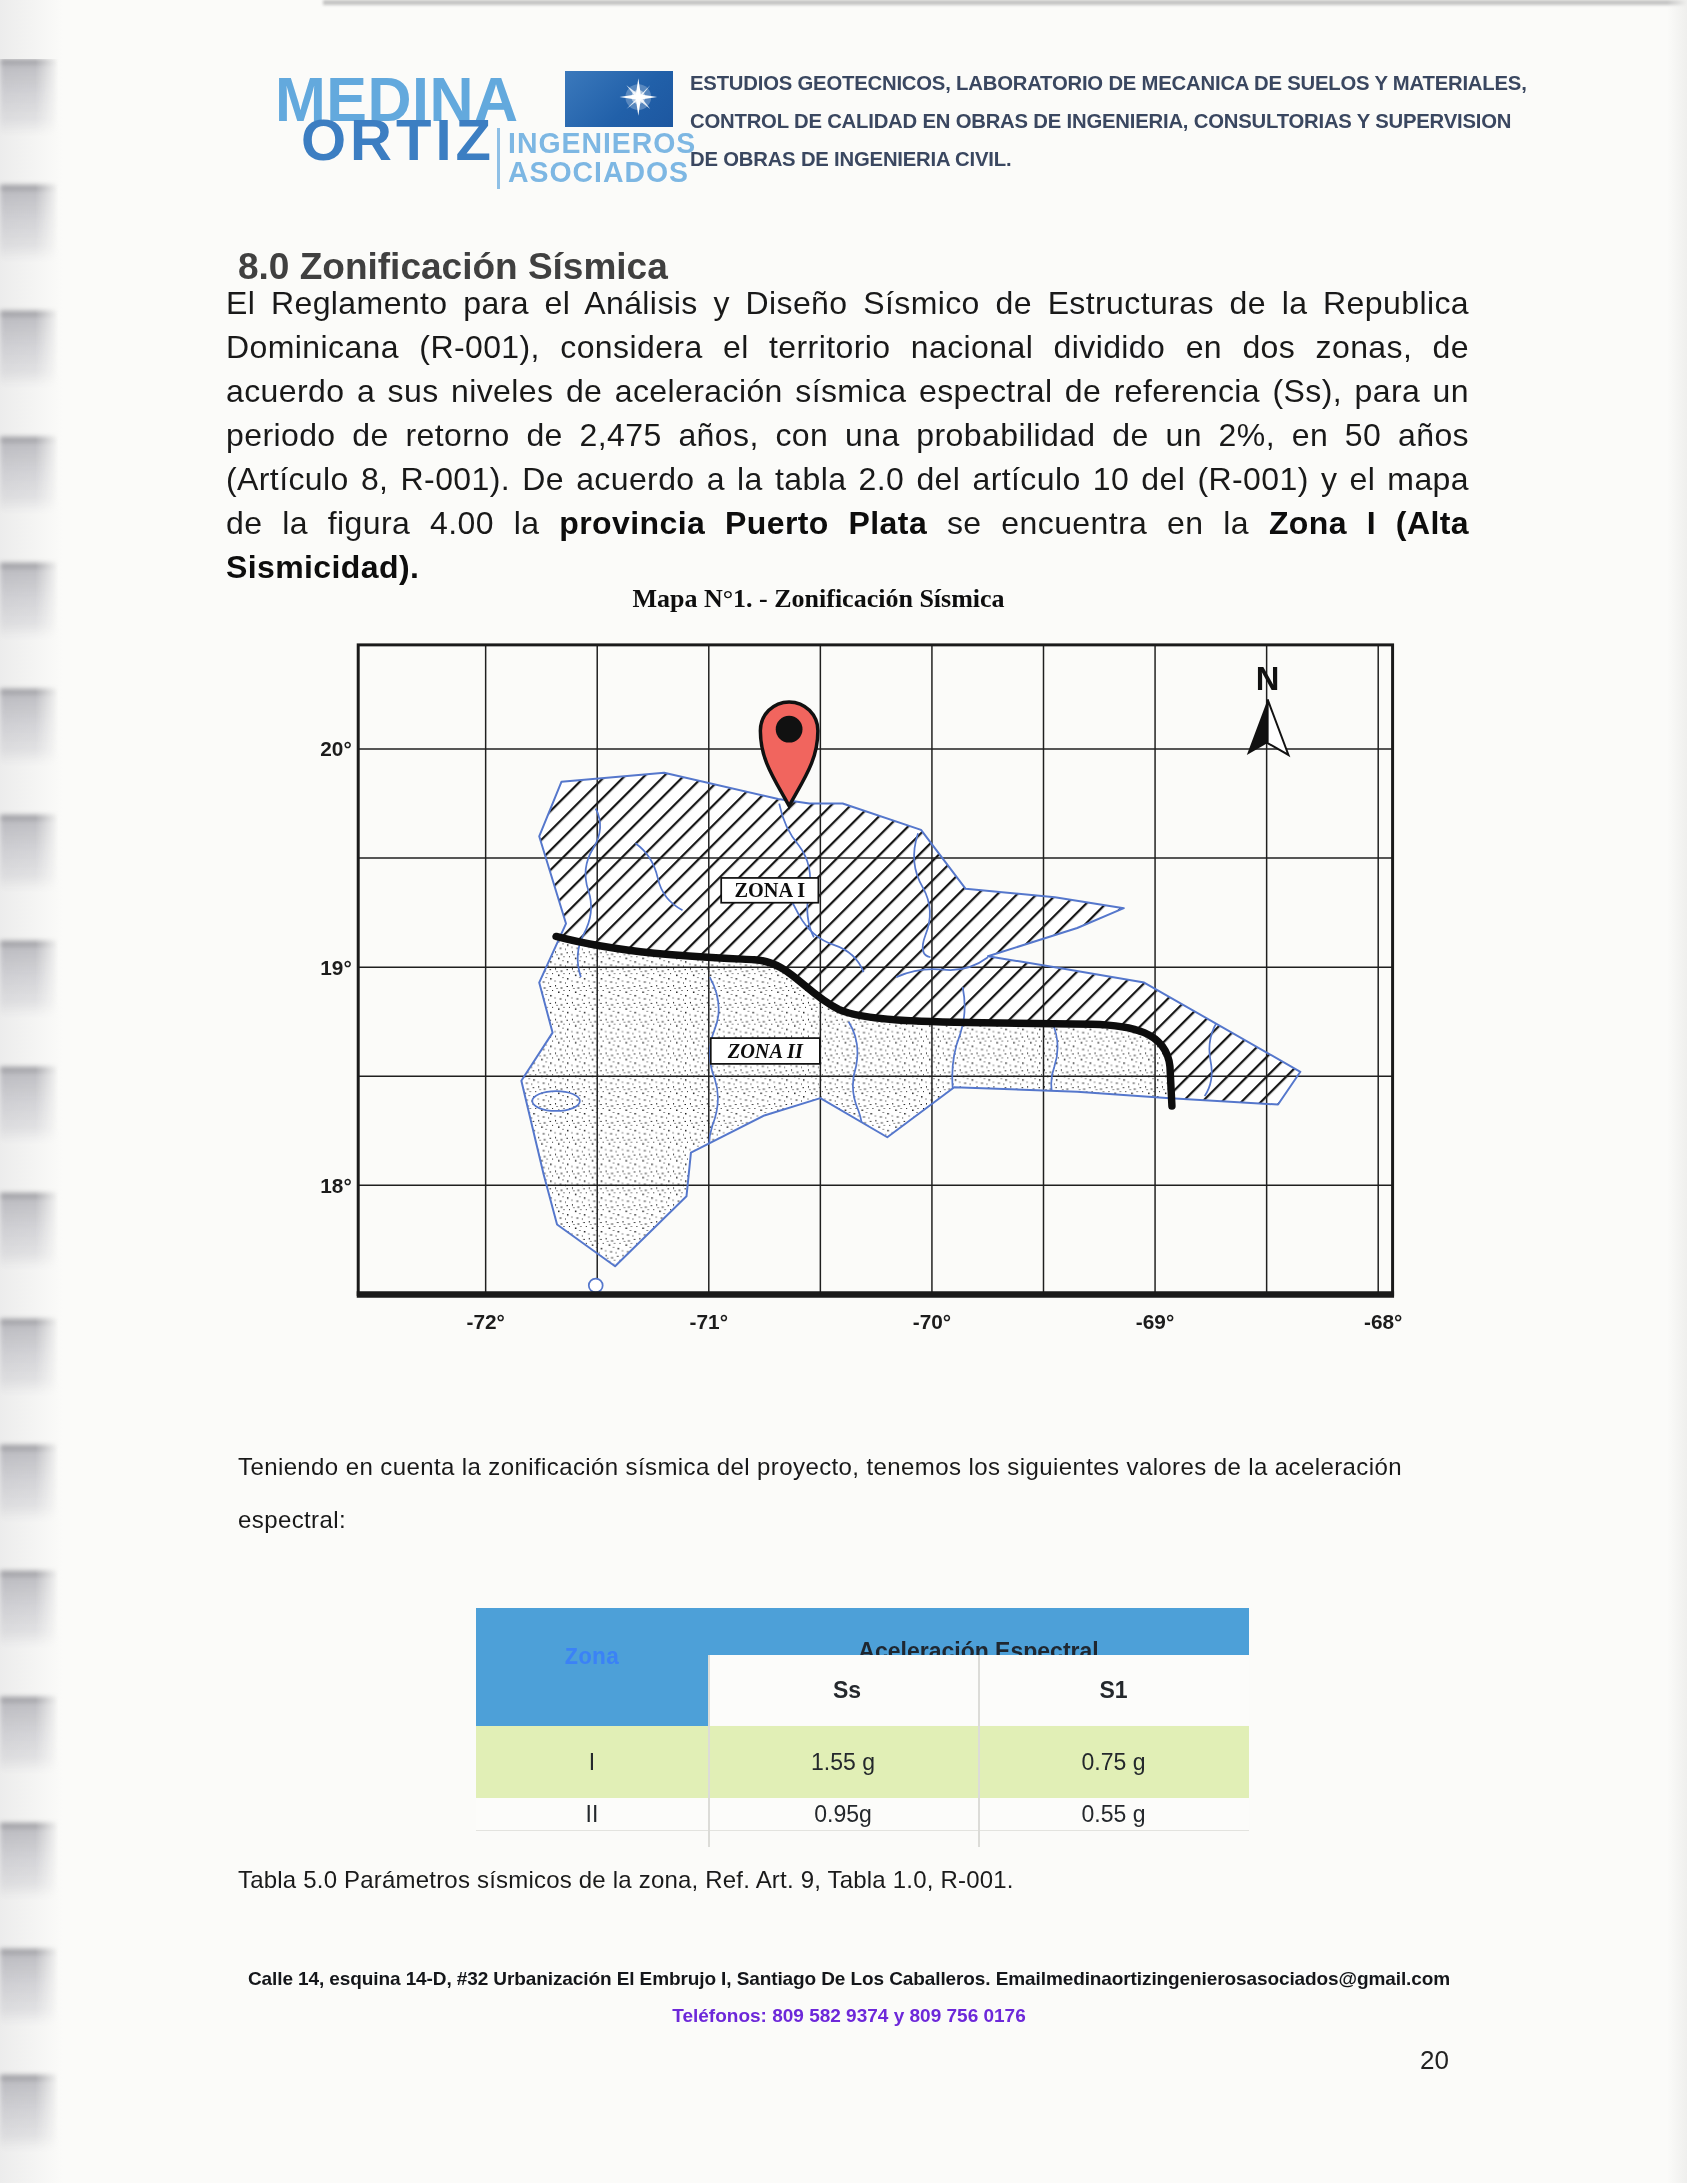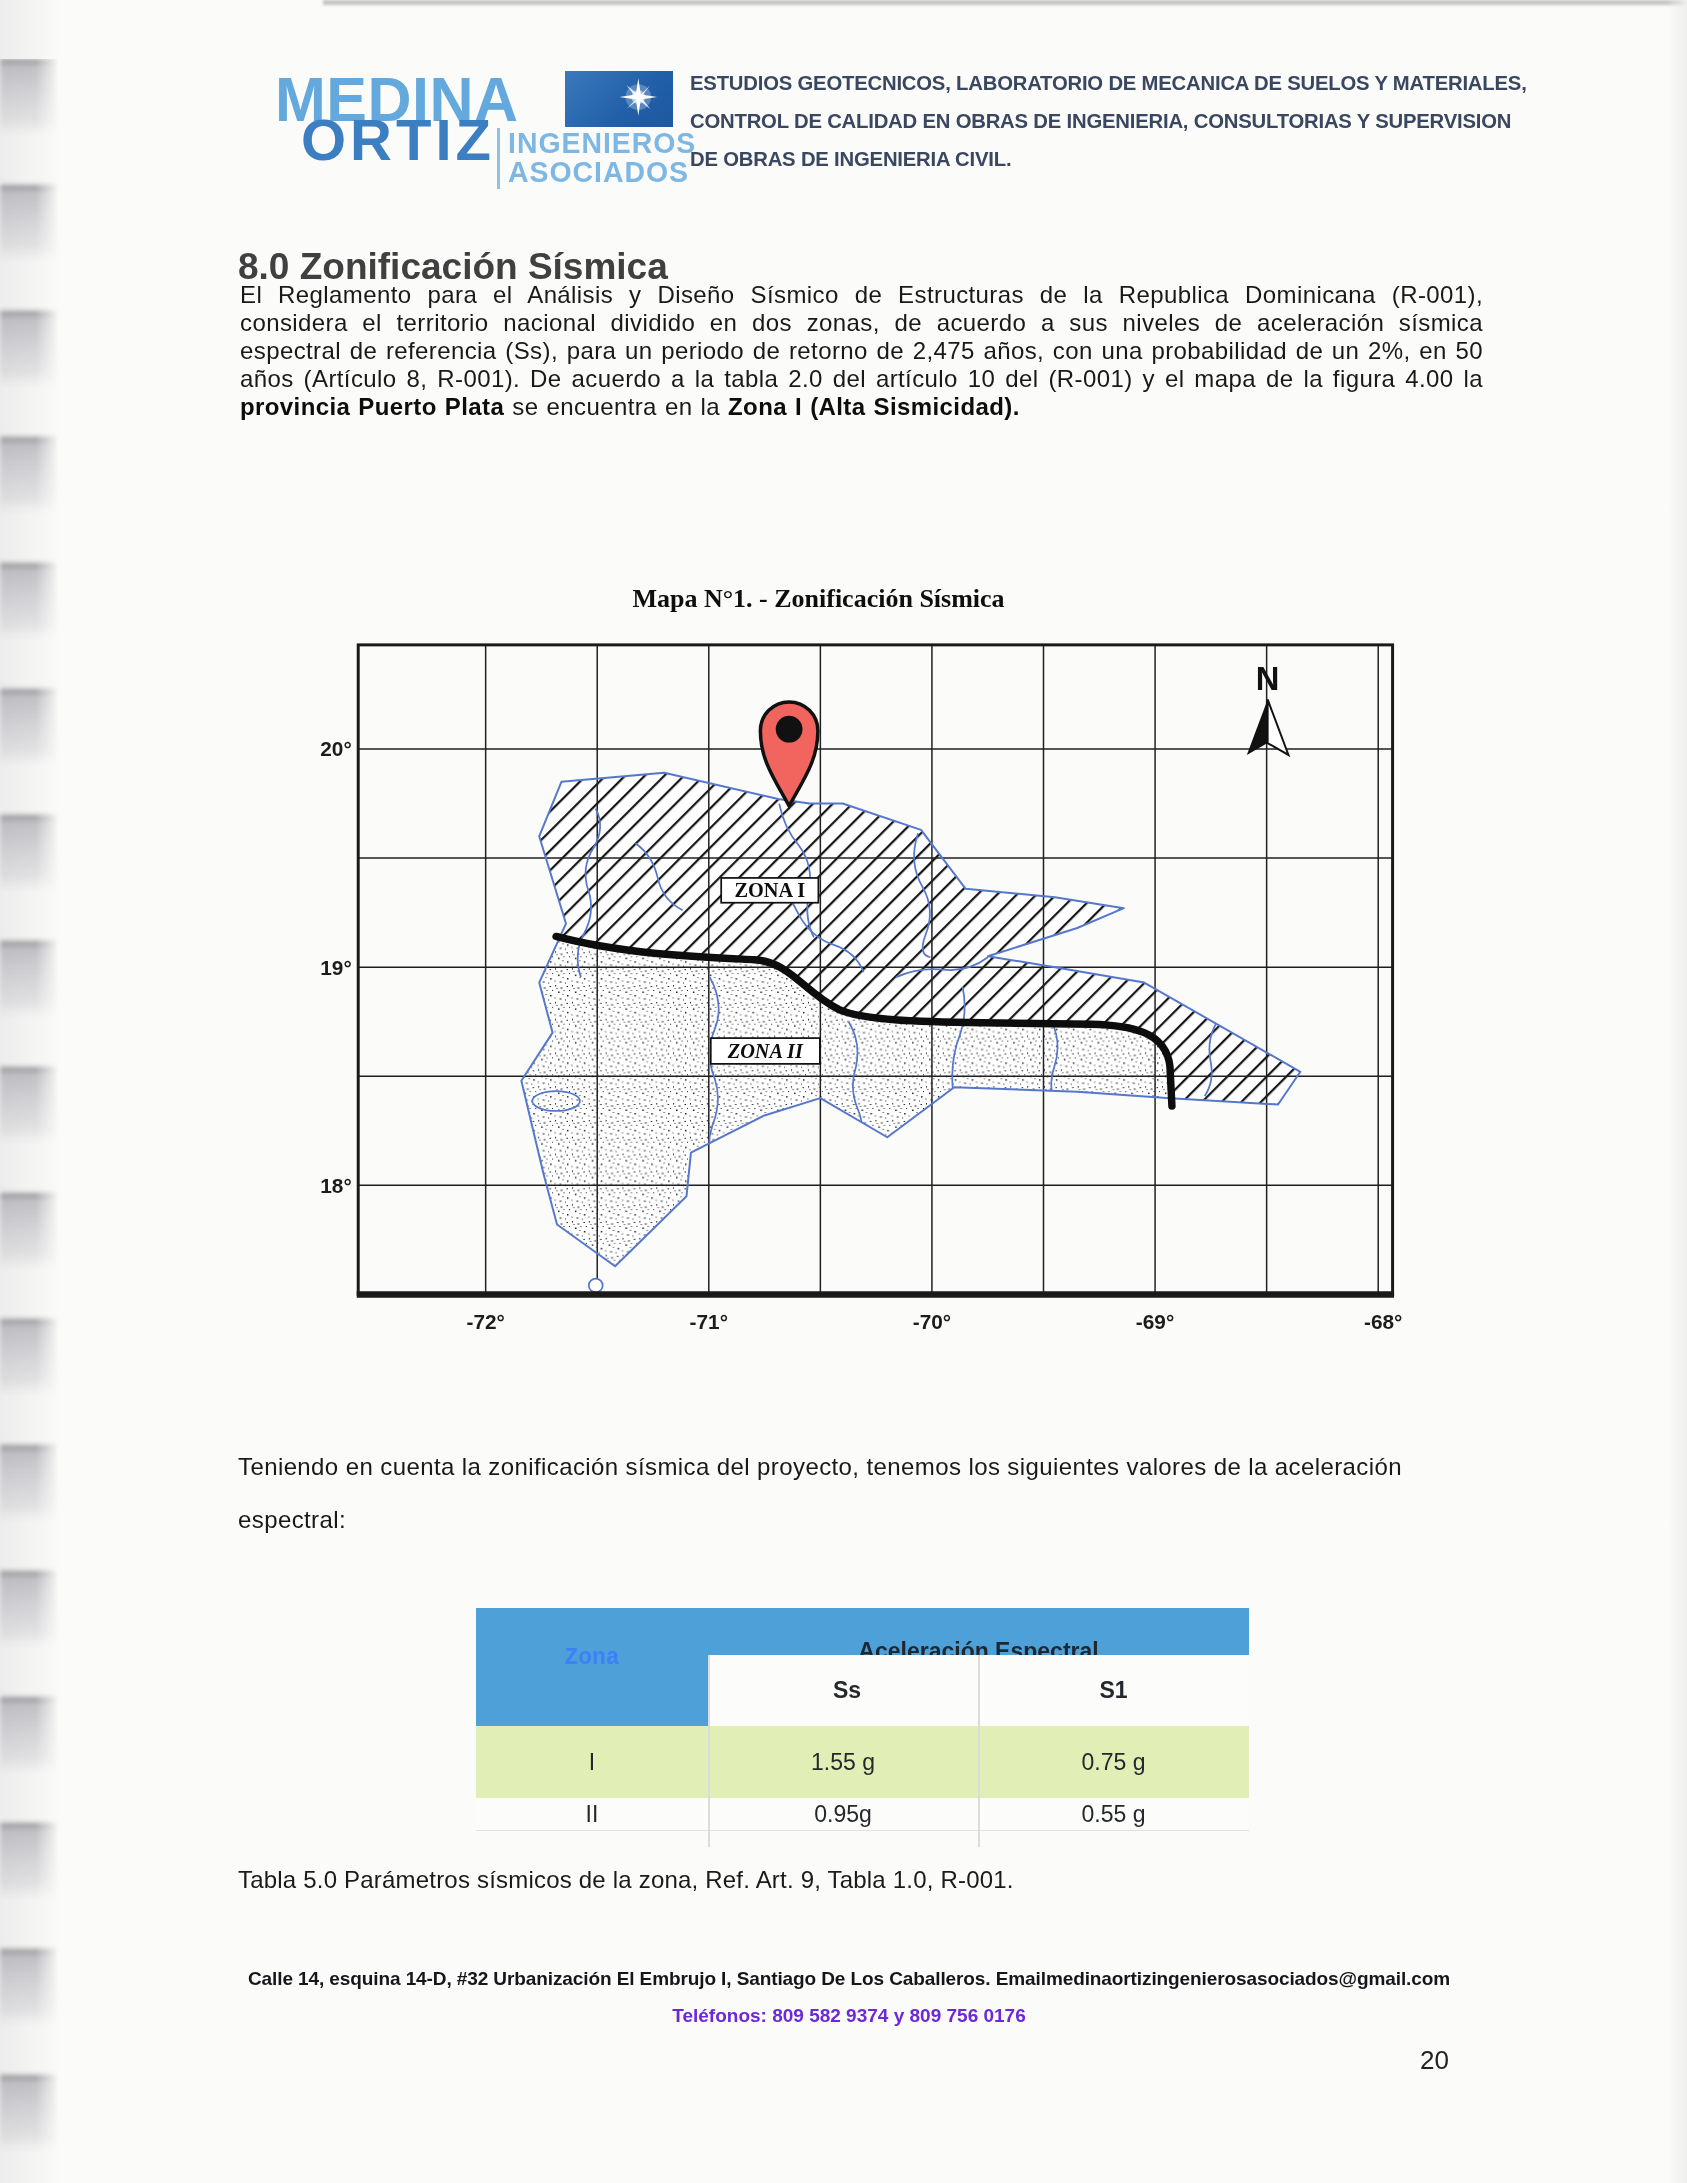--- a/index.html
+++ b/index.html
@@ -32,22 +32,22 @@
     letter-spacing:4px;color:#3c7ec2;}
   .logo-sep{position:absolute;left:222px;top:64px;width:3px;height:61px;background:#8fc0e6;}
   .logo-sub{position:absolute;left:233px;font-size:29px;font-weight:700;color:#7db7e3;
     letter-spacing:1px;transform:scaleX(.98);transform-origin:left top;}
   .sub1{top:63px;} .sub2{top:92px;}
   
   #tagline{position:absolute;left:690px;top:64px;width:853px;
     font-size:20.3px;font-weight:700;color:#3a4760;line-height:38px;letter-spacing:-0.2px;}
   
   #heading{position:absolute;left:238px;top:227px;font-size:37px;font-weight:700;color:#404040;margin-top:19px;}
-  #para1{position:absolute;left:240px;top:281px;width:1243px;font-size:24px;
-    line-height:28px;text-align:justify;letter-spacing:0.4px;word-spacing:1px;color:#191919;}
+  #para1{position:absolute;left:226px;top:281px;width:1243px;font-size:32px;
+    line-height:44px;text-align:justify;letter-spacing:0.4px;word-spacing:1px;color:#191919;}
   #para1 b{color:#0d0d0d;}
   #map-title{position:absolute;left:238px;top:584px;width:1161px;text-align:center;
     font-family:"Liberation Serif",serif;font-size:26px;font-weight:700;color:#0e0e0e;}
   
   #map-wrap{position:absolute;left:278px;top:630px;width:1171px;height:719px;}
   
   #fig-caption{position:absolute;left:238px;top:1374px;font-size:24px;letter-spacing:0.2px;color:#1a1a1a;}
   #para2{position:absolute;left:238px;top:1440px;width:1243px;font-size:24px;line-height:53px;
     letter-spacing:0.4px;color:#191919;}
   

